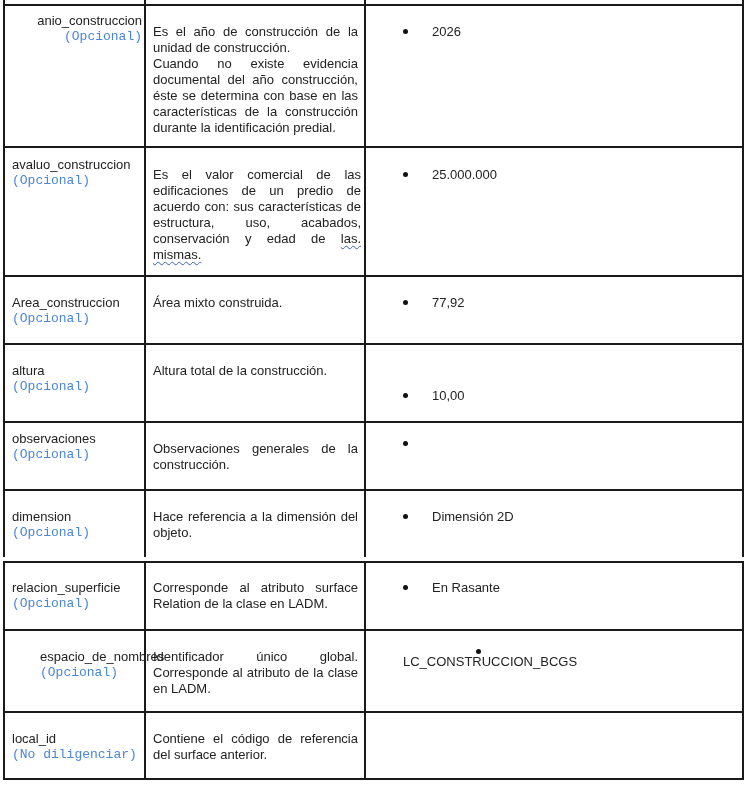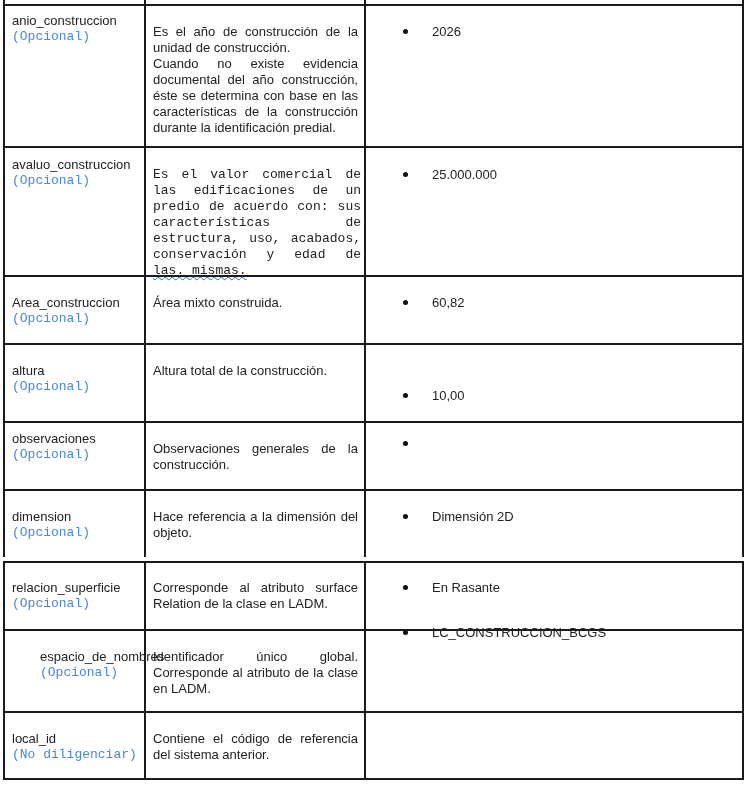--- a/index.html
+++ b/index.html
@@ -81,60 +81,60 @@
   <div class="line" style="left:3px; top:561px; width:2px; height:219px;"></div>
   <div class="line" style="left:144px; top:561px; width:2px; height:219px;"></div>
   <div class="line" style="left:364px; top:561px; width:2px; height:219px;"></div>
   <div class="line" style="left:742px; top:561px; width:2px; height:219px;"></div>
   <div class="line" style="left:3px; top:629px; width:741px; height:2px;"></div>
   <div class="line" style="left:3px; top:711px; width:741px; height:2px;"></div>
   <div class="line" style="left:3px; top:778px; width:741px; height:2px;"></div>
 </div>
 
 <div>
-  <div class="cell" style="left:12px; top:13px; width:130px;">
+  <div class="cell" style="left:12px; top:13px; width:130px;text-align:right;">
     <span class="field-name">anio_construccion</span>
     <span class="field-flag">(Opcional)</span>
   </div>
   <div class="cell desc" style="left:153px; top:24px; width:205px;">
     <span style="display:block;">Es el año de construcción de la unidad de construcción.</span>
     <span style="display:block;">Cuando no existe evidencia documental del año construcción, éste se determina con base en las características de la construcción durante la identificación predial.</span>
   </div>
   <div class="bullet-item" style="left:403px; top:24px;">
     <span class="bullet-dot"></span>
     <span>2026</span>
   </div>
 </div>
 
 <div>
   <div class="cell" style="left:12px; top:157px; width:130px;">
     <span class="field-name">avaluo_construccion</span>
     <span class="field-flag">(Opcional)</span>
   </div>
-  <div class="cell desc" style="left:153px; top:167px; width:208px;font-family:Liberation Mono, monospace;">
+  <div class="cell desc" style="left:153px; top:167px; width:208px;">
     <span>Es el valor comercial de las edificaciones de un predio de acuerdo con: sus características de estructura, uso, acabados, conservación y edad de</span>
     <span class="squig">las. mismas.</span>
   </div>
   <div class="bullet-item" style="left:403px; top:167px;">
     <span class="bullet-dot"></span>
     <span>25.000.000</span>
   </div>
 </div>
 
 <div>
   <div class="cell" style="left:12px; top:295px; width:130px;">
     <span class="field-name">Area_construccion</span>
     <span class="field-flag">(Opcional)</span>
   </div>
   <div class="cell desc" style="left:153px; top:295px; width:205px;">
     <span>Área mixto construida.</span>
   </div>
   <div class="bullet-item" style="left:403px; top:295px;">
     <span class="bullet-dot"></span>
-    <span>60,82</span>
+    <span>77,92</span>
   </div>
 </div>
 
 <div>
   <div class="cell" style="left:12px; top:363px; width:130px;">
     <span class="field-name">altura</span>
     <span class="field-flag">(Opcional)</span>
   </div>
   <div class="cell desc" style="left:153px; top:363px; width:205px;">
     <span>Altura total de la construcción.</span>
@@ -187,30 +187,30 @@
 </div>
 
 <div>
   <div class="cell" style="left:12px; top:649px; width:132px;margin-left:28px;">
     <span class="field-name">espacio_de_nombres</span>
     <span class="field-flag">(Opcional)</span>
   </div>
   <div class="cell desc" style="left:153px; top:649px; width:205px;">
     <span>Identificador único global. Corresponde al atributo de la clase en LADM.</span>
   </div>
-  <div class="bullet-item" style="left:403px; top:625px;">
+  <div class="bullet-item" style="left:403px; top:649px;flex-direction:column;">
     <span class="bullet-dot"></span>
     <span>LC_CONSTRUCCION_BCGS</span>
   </div>
 </div>
 
 <div>
   <div class="cell" style="left:12px; top:731px; width:132px;">
     <span class="field-name">local_id</span>
     <span class="field-flag">(No diligenciar)</span>
   </div>
   <div class="cell desc" style="left:153px; top:731px; width:205px;">
-    <span>Contiene el código de referencia del sistema anterior.</span>
+    <span>Contiene el código de referencia del surface anterior.</span>
   </div>
   <div class="cell" style="left:403px; top:731px;">
     <span></span>
   </div>
 </div>
 
 </body></html>

